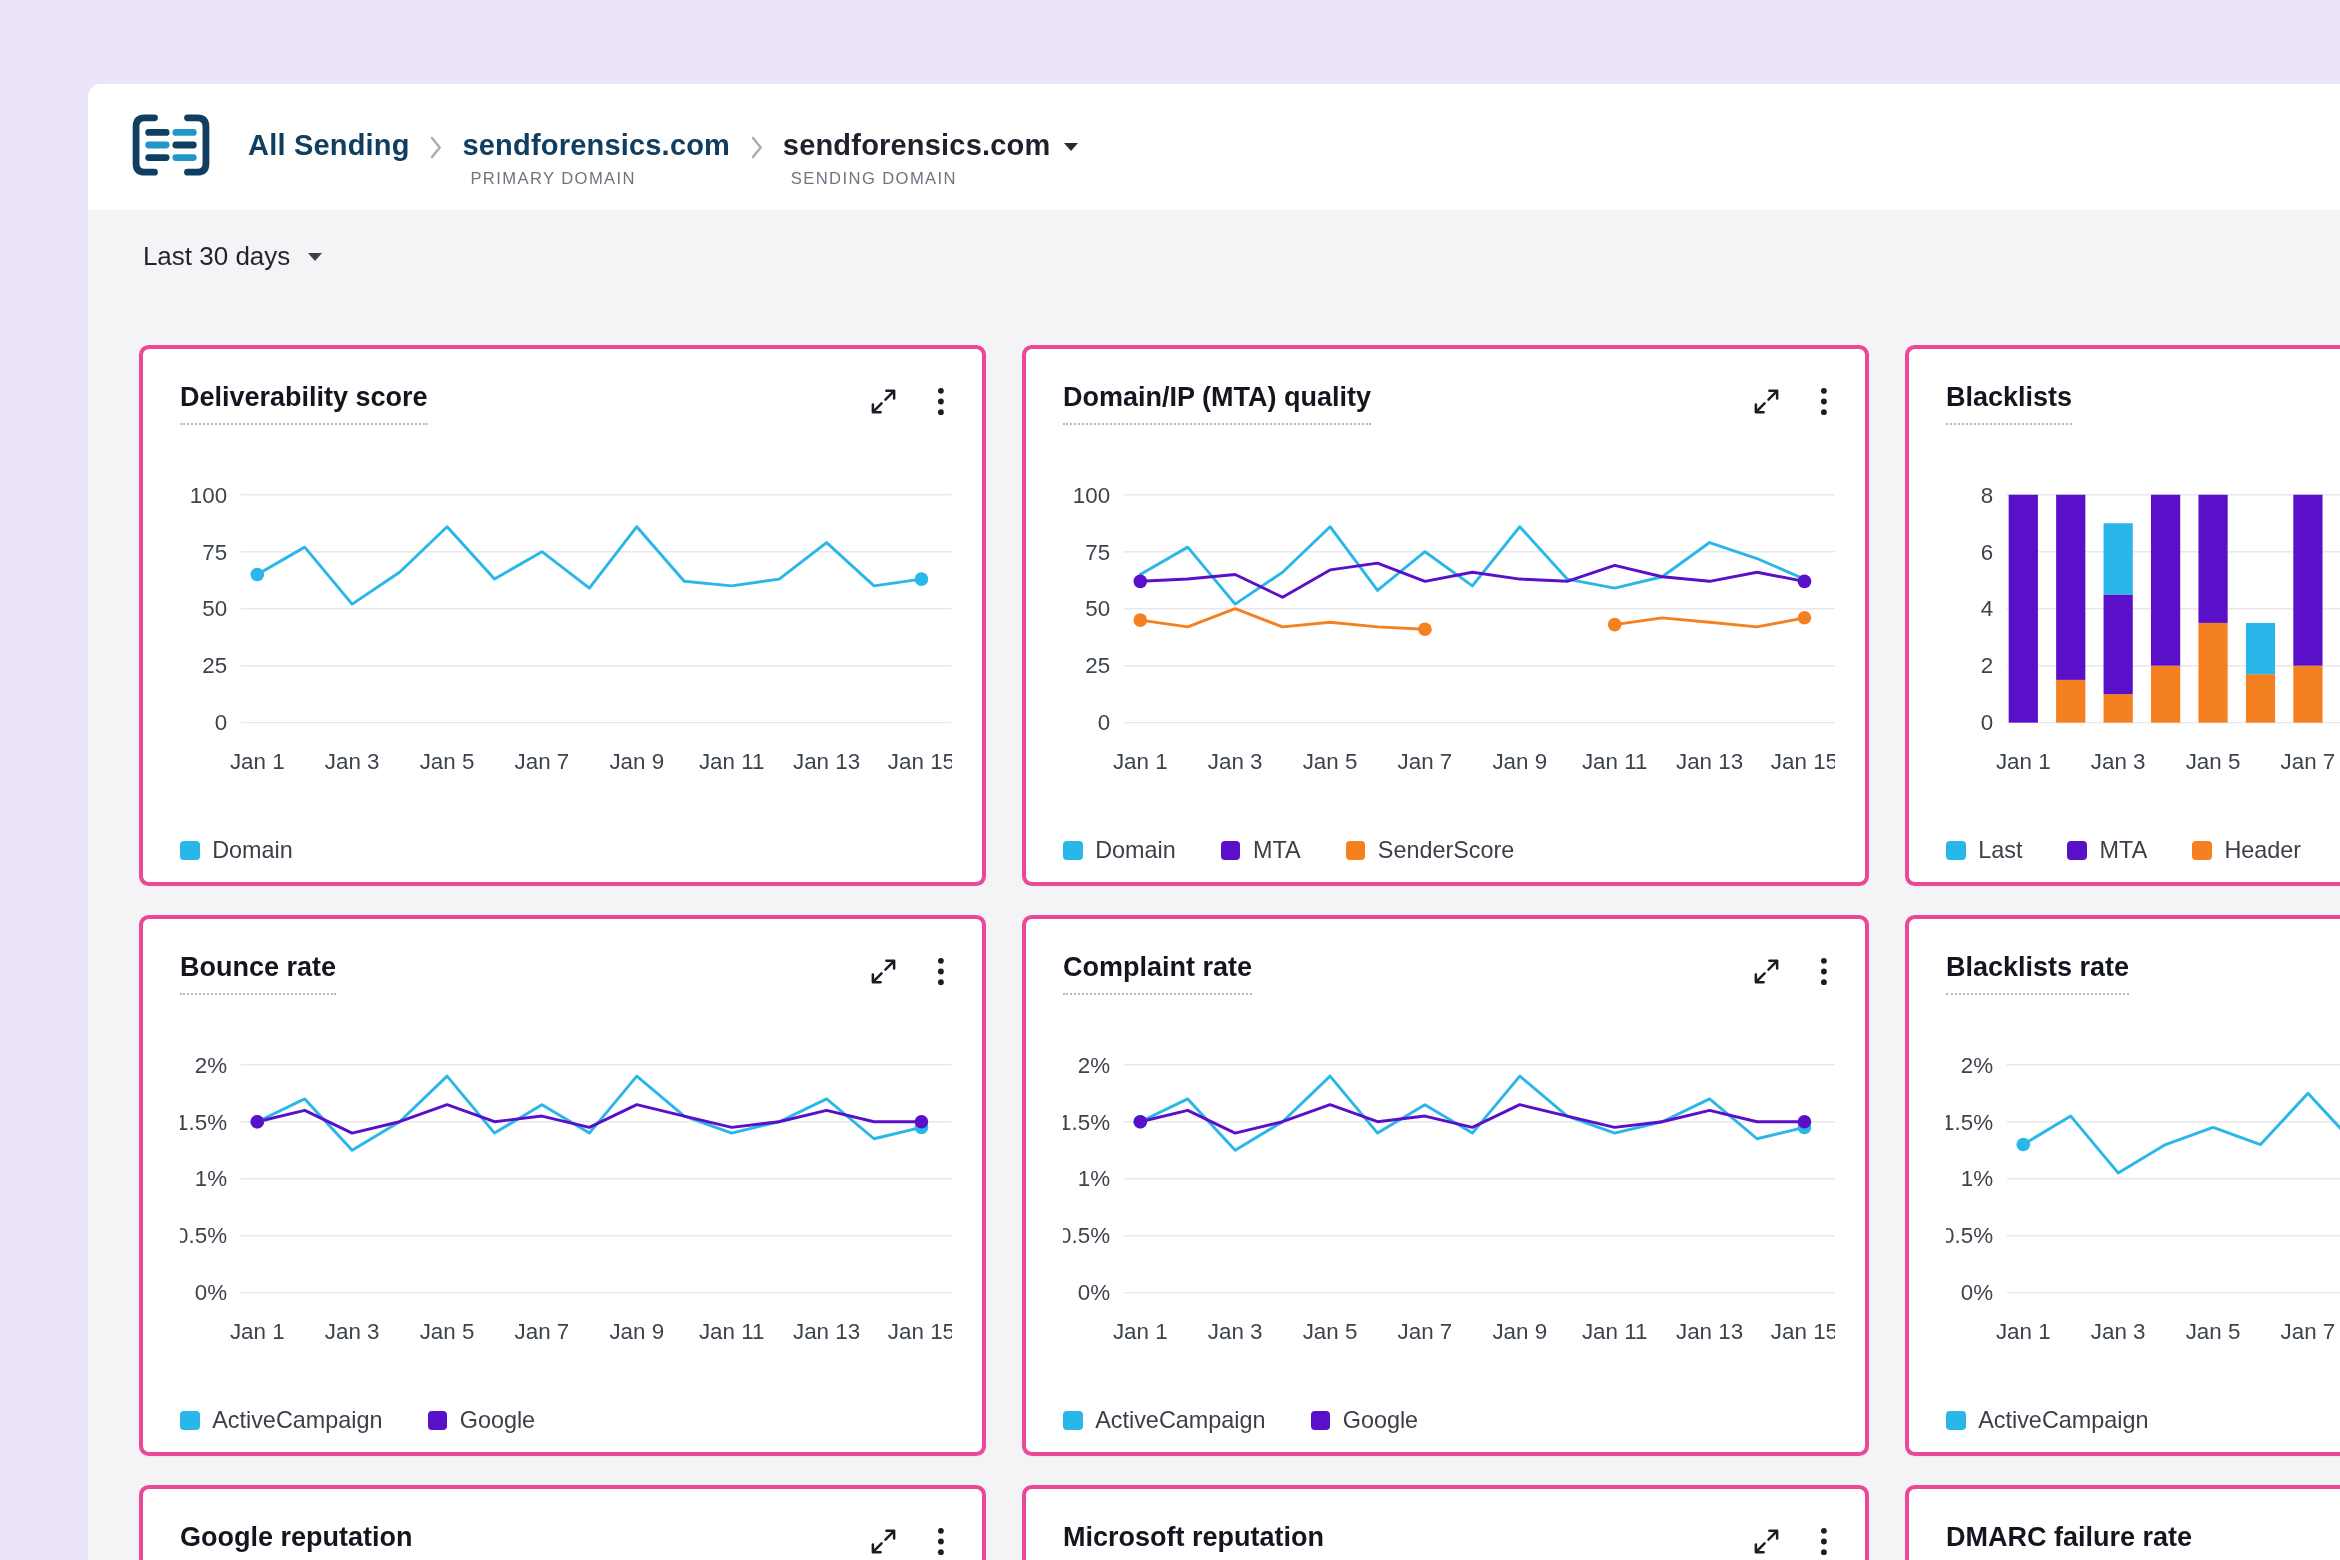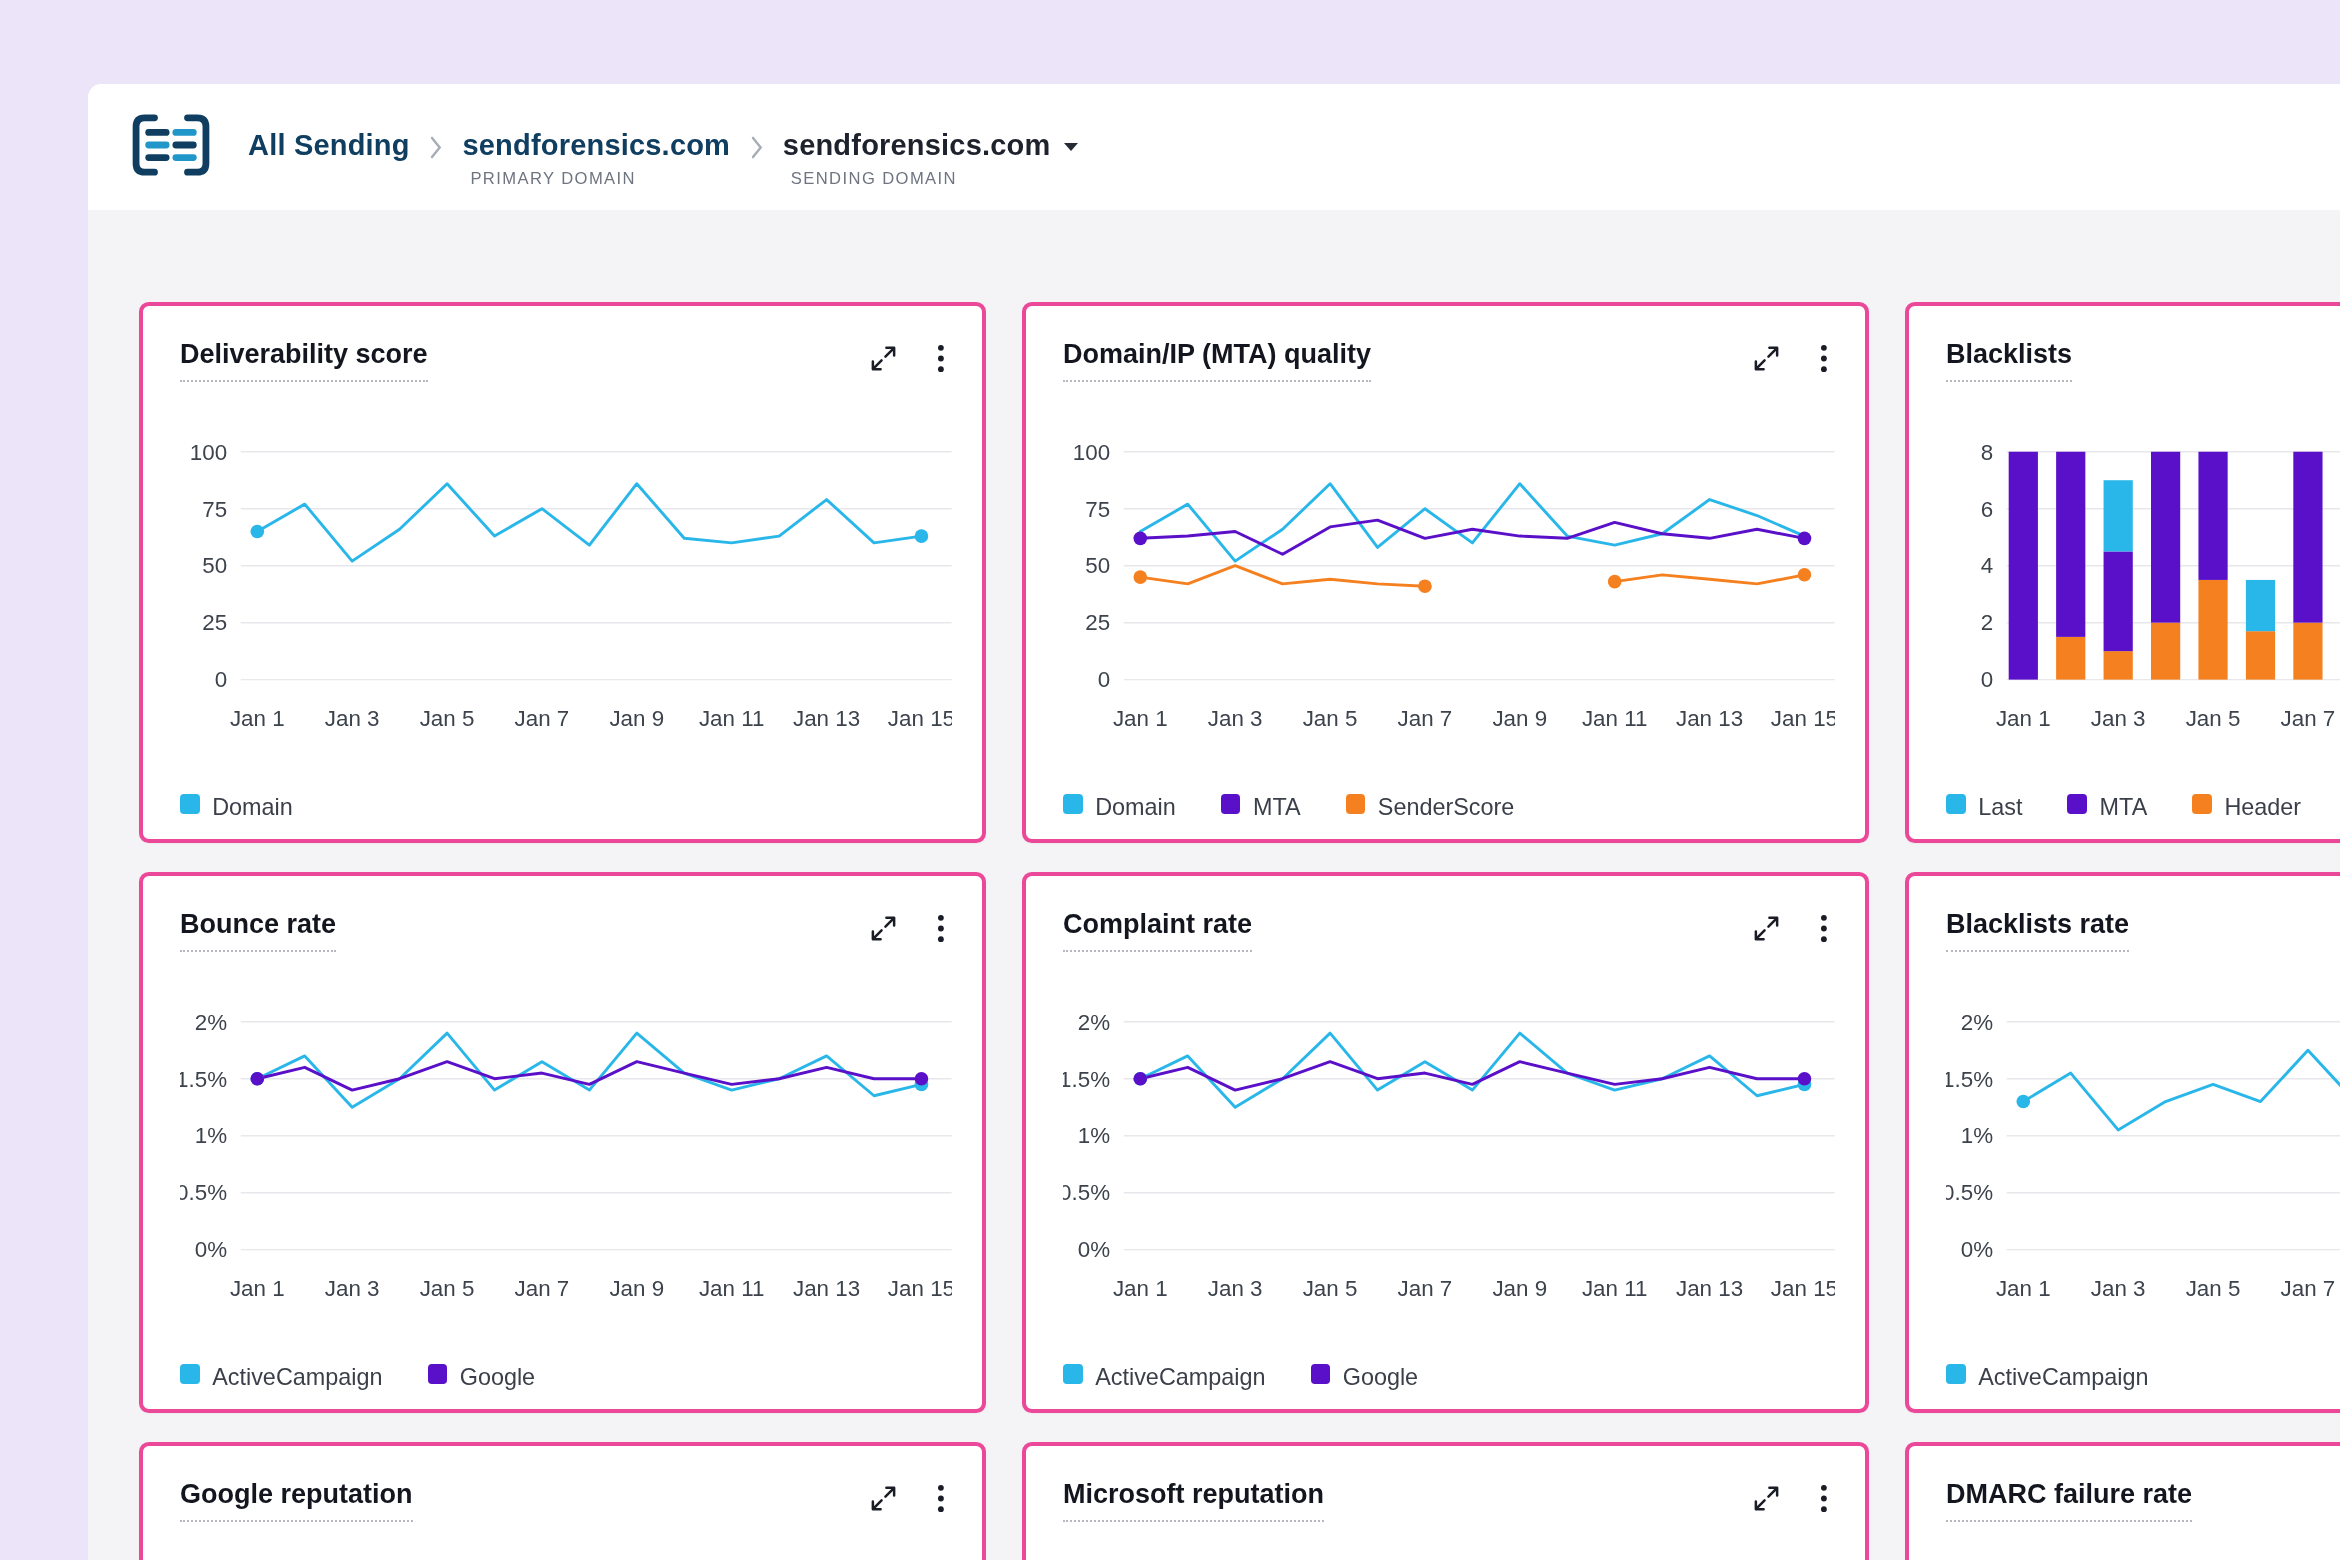--- a/index.html
+++ b/index.html
@@ -57,21 +57,21 @@
   .card-head{display:flex;justify-content:space-between;align-items:flex-start;margin-bottom:23.4px;}
   .card-title{
     margin:0;font-size:27px;font-weight:700;color:#14161F;line-height:1.15;
     border-bottom:2px dotted #B7B7BF;padding-bottom:9.8px;display:inline-block;
   }
   .card-actions{display:flex;gap:39px;align-items:center;margin-top:3.9px;}
   .icon-btn{cursor:pointer;display:inline-flex;}
   svg.chart{display:block;width:772px;height:335px;}
   svg.chart text{font-family:"Liberation Sans",sans-serif;font-size:23px;fill:#3D434D;}
   .legend{display:flex;gap:45px;margin-top:54px;align-items:center;}
-  .legend-item{display:flex;align-items:flex-start;gap:12.7px;font-size:23.4px;color:#3B3F49;}
+  .legend-item{display:flex;align-items:center;gap:12.7px;font-size:23.4px;color:#3B3F49;}
   .swatch{width:19.5px;height:19.5px;border-radius:3.9px;display:inline-block;}
 </style>
 </head>
 <body>
 
 <div class="panel">
 
   <header class="app-header">
     <span class="logo icon-btn">
       <svg width="84" height="66" viewBox="0 0 86 68" fill="none">
@@ -106,20 +106,24 @@
       </span>
       <div class="crumb dark">
         <span class="crumb-main">sendforensics.com</span><span class="caret"></span>
         <span class="crumb-sub">SENDING DOMAIN</span>
       </div>
     </nav>
   </header>
 
   <div class="content">
 
+    <div class="toolbar">
+      <span class="toolbar-label">Last 30 days</span>
+      <span class="caret"></span>
+    </div>
 
     <main class="grid">
 
       <section class="card">
         <div class="card-head">
           <h2 class="card-title">Deliverability score</h2>
           <div class="card-actions">
             <span class="icon-btn">
               <svg width="29" height="29" viewBox="0 0 30 30">
                   <path d="M18 4 H26 V12 M26 4 L17 13 M12 26 H4 V18 M4 26 L13 17" stroke="#1A1D26" stroke-width="2.6" fill="none" stroke-linecap="round" stroke-linejoin="round"></path>

